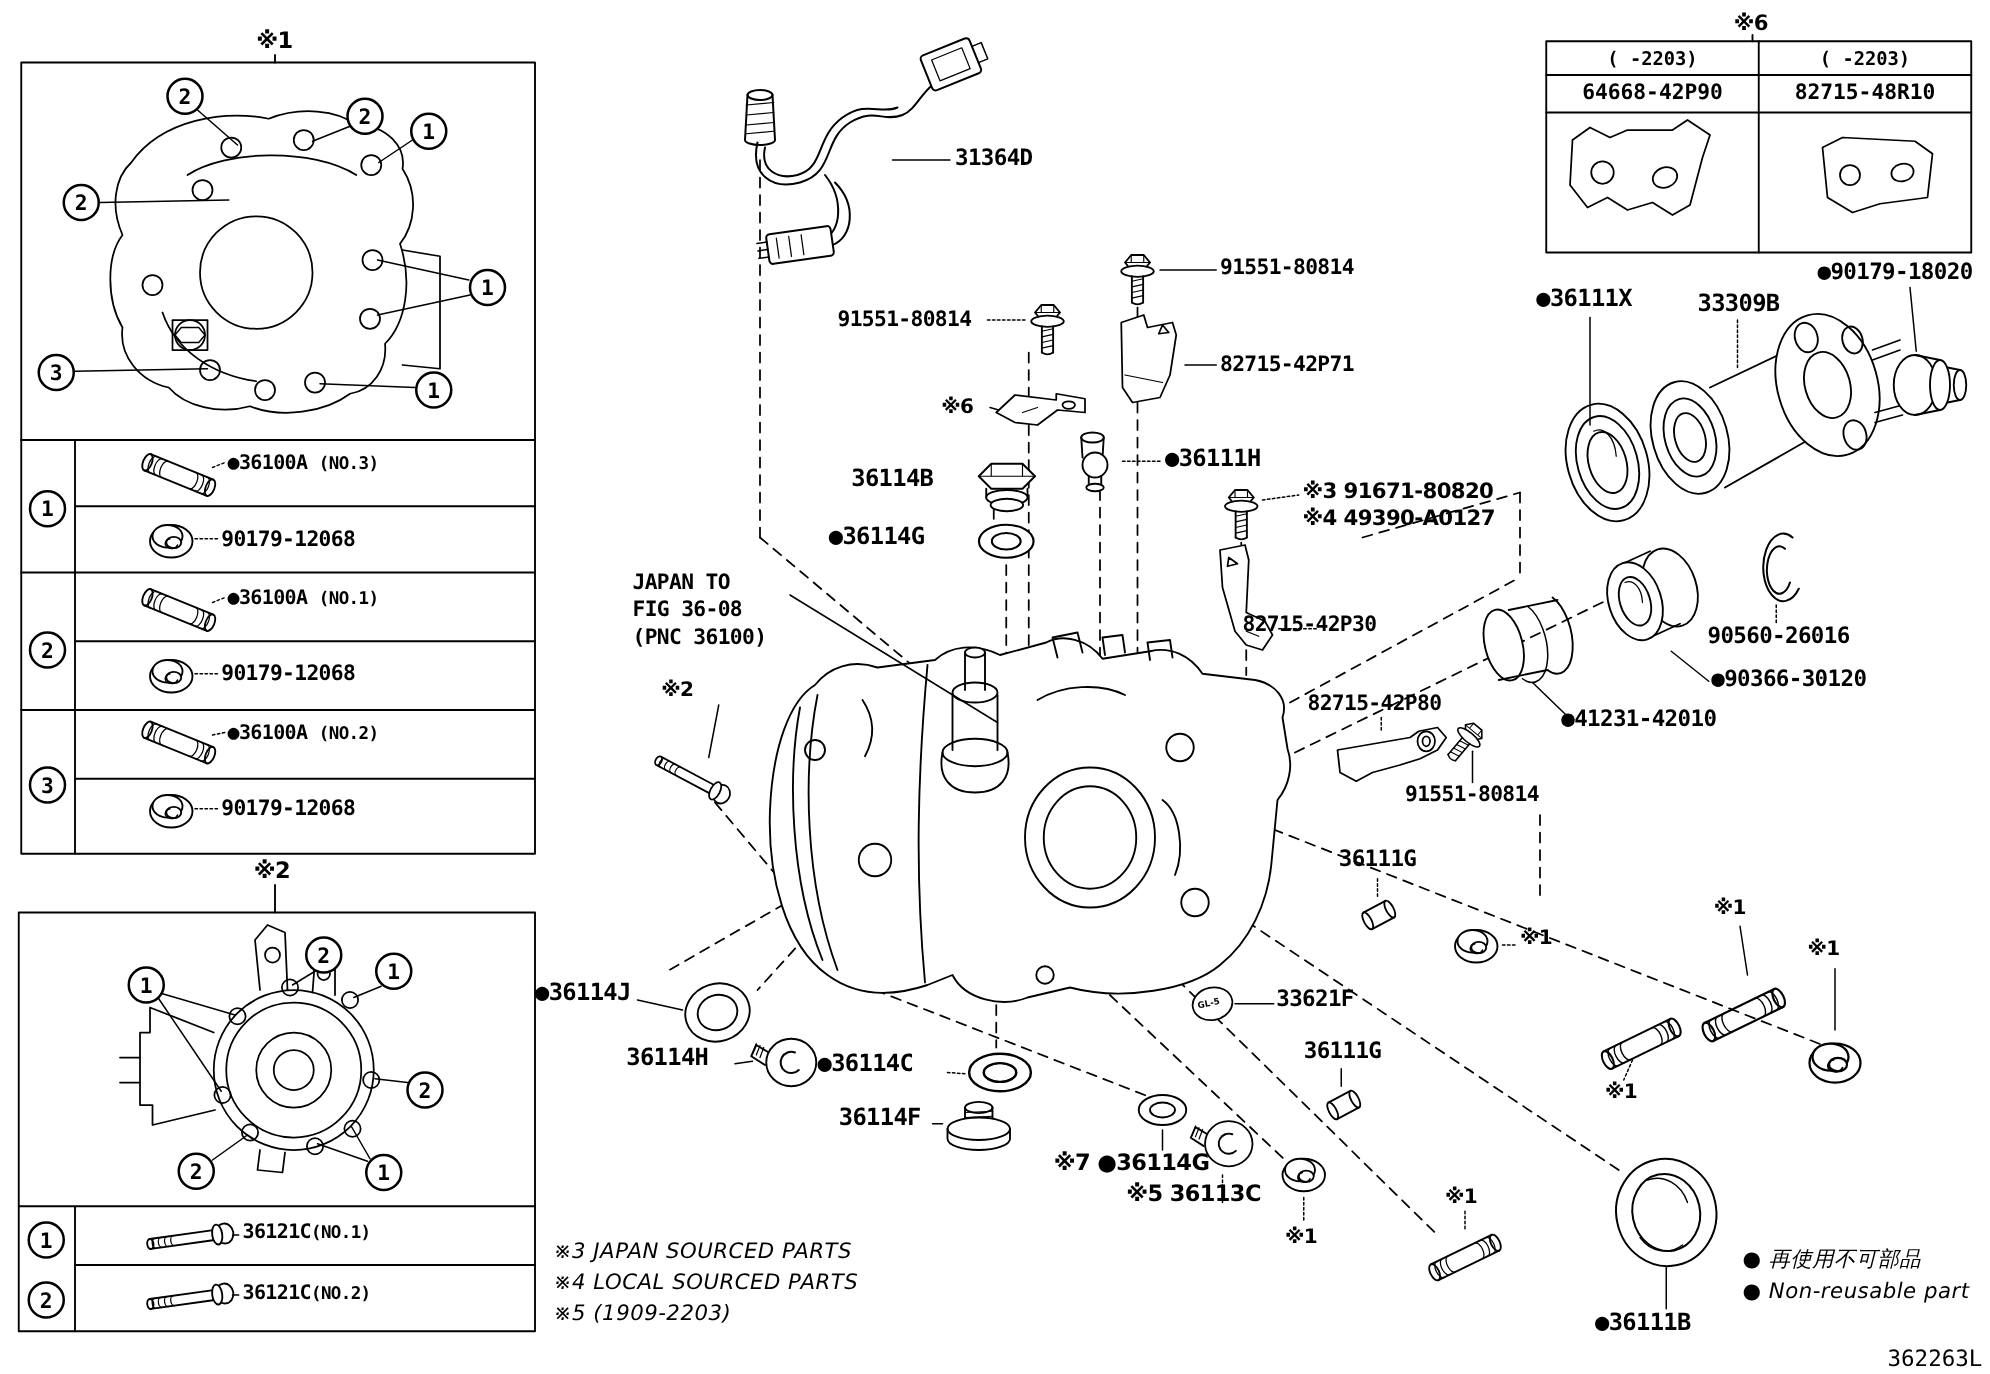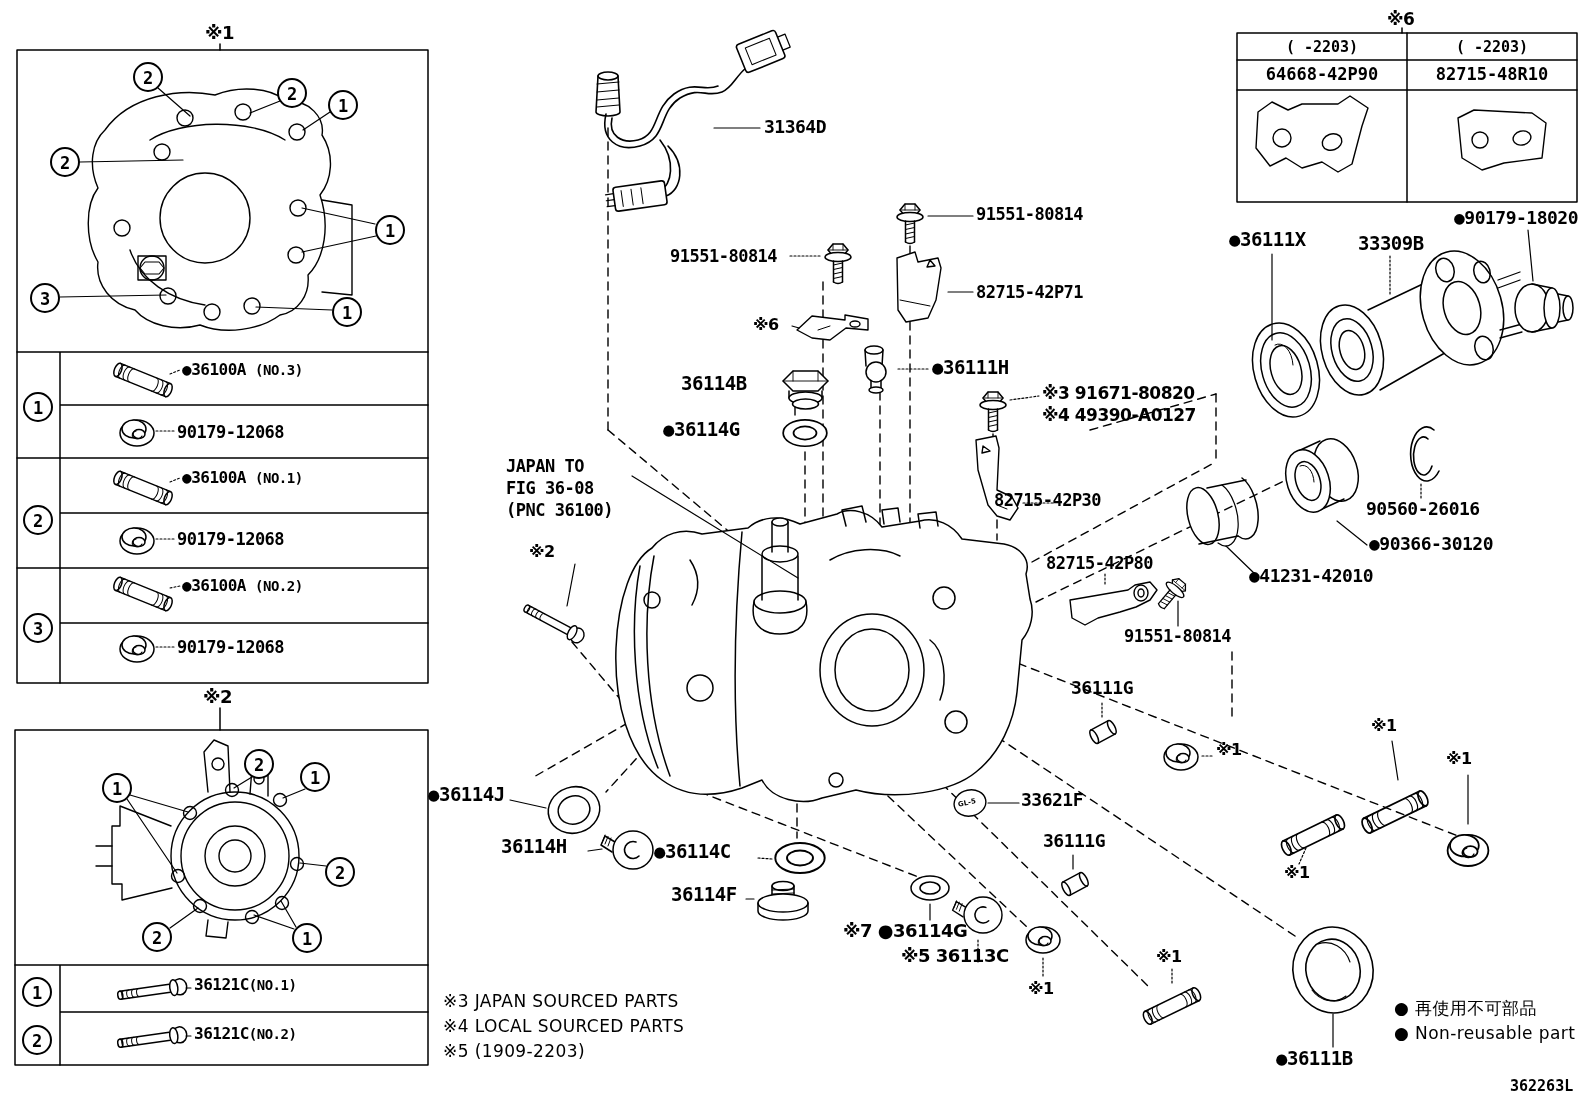--- a/index.html
+++ b/index.html
@@ -5,28 +5,28 @@
   html,body{margin:0;padding:0;background:#fff;}
   #stage{position:relative;width:1592px;height:1099px;background:#fff;color:#000;overflow:hidden;
          font-family:"DejaVu Sans Mono",monospace;}
   svg{position:absolute;left:0;top:0;}
   .lbl{position:absolute;white-space:nowrap;font-weight:700;line-height:1;letter-spacing:-0.5px;}
   .mono{font-family:"DejaVu Sans Mono",monospace;}
   .star-pn{font-family:"DejaVu Sans",sans-serif;font-weight:700;}
   .s14{font-size:14px}.s15{font-size:15px}.s16{font-size:16px}.s17{font-size:17px}
   .s18{font-size:18px}.s19{font-size:19px}.s20{font-size:16px}
   .note{position:absolute;font-family:"DejaVu Sans",sans-serif;font-weight:400;font-size:17px;
-        letter-spacing:0.4px;white-space:nowrap;line-height:1;}
+        letter-spacing:0.4px;white-space:nowrap;line-height:1;font-style:italic;}
   .callout{position:absolute;width:30px;height:30px;border:2px solid #000;border-radius:50%;
            background:#fff;text-align:center;line-height:28px;font-size:17px;font-weight:700;
            font-family:"DejaVu Sans Mono",monospace;box-sizing:border-box;}
   .cellTxt{position:absolute;text-align:center;font-weight:700;line-height:1;white-space:nowrap;}
   .plate-txt{position:absolute;font-size:7px;font-weight:700;transform:rotate(-12deg);
              font-family:"DejaVu Sans",sans-serif;}
-  .fig{position:absolute;font-family:"DejaVu Sans Mono",monospace;font-weight:700;font-size:15px;}
+  .fig{position:absolute;font-family:"DejaVu Sans Mono",monospace;font-weight:400;font-size:18px;}
 </style>
 </head>
 <body>
 
 <div id="stage">
 
 <svg width="1592" height="1099" viewBox="0 0 1592 1099" stroke="#000" stroke-width="1.5" fill="none" stroke-linecap="round" stroke-linejoin="round">
 
   <g stroke-dasharray="8,6" stroke-width="1.4">
     <path d="M608,128 L608,430"></path>

